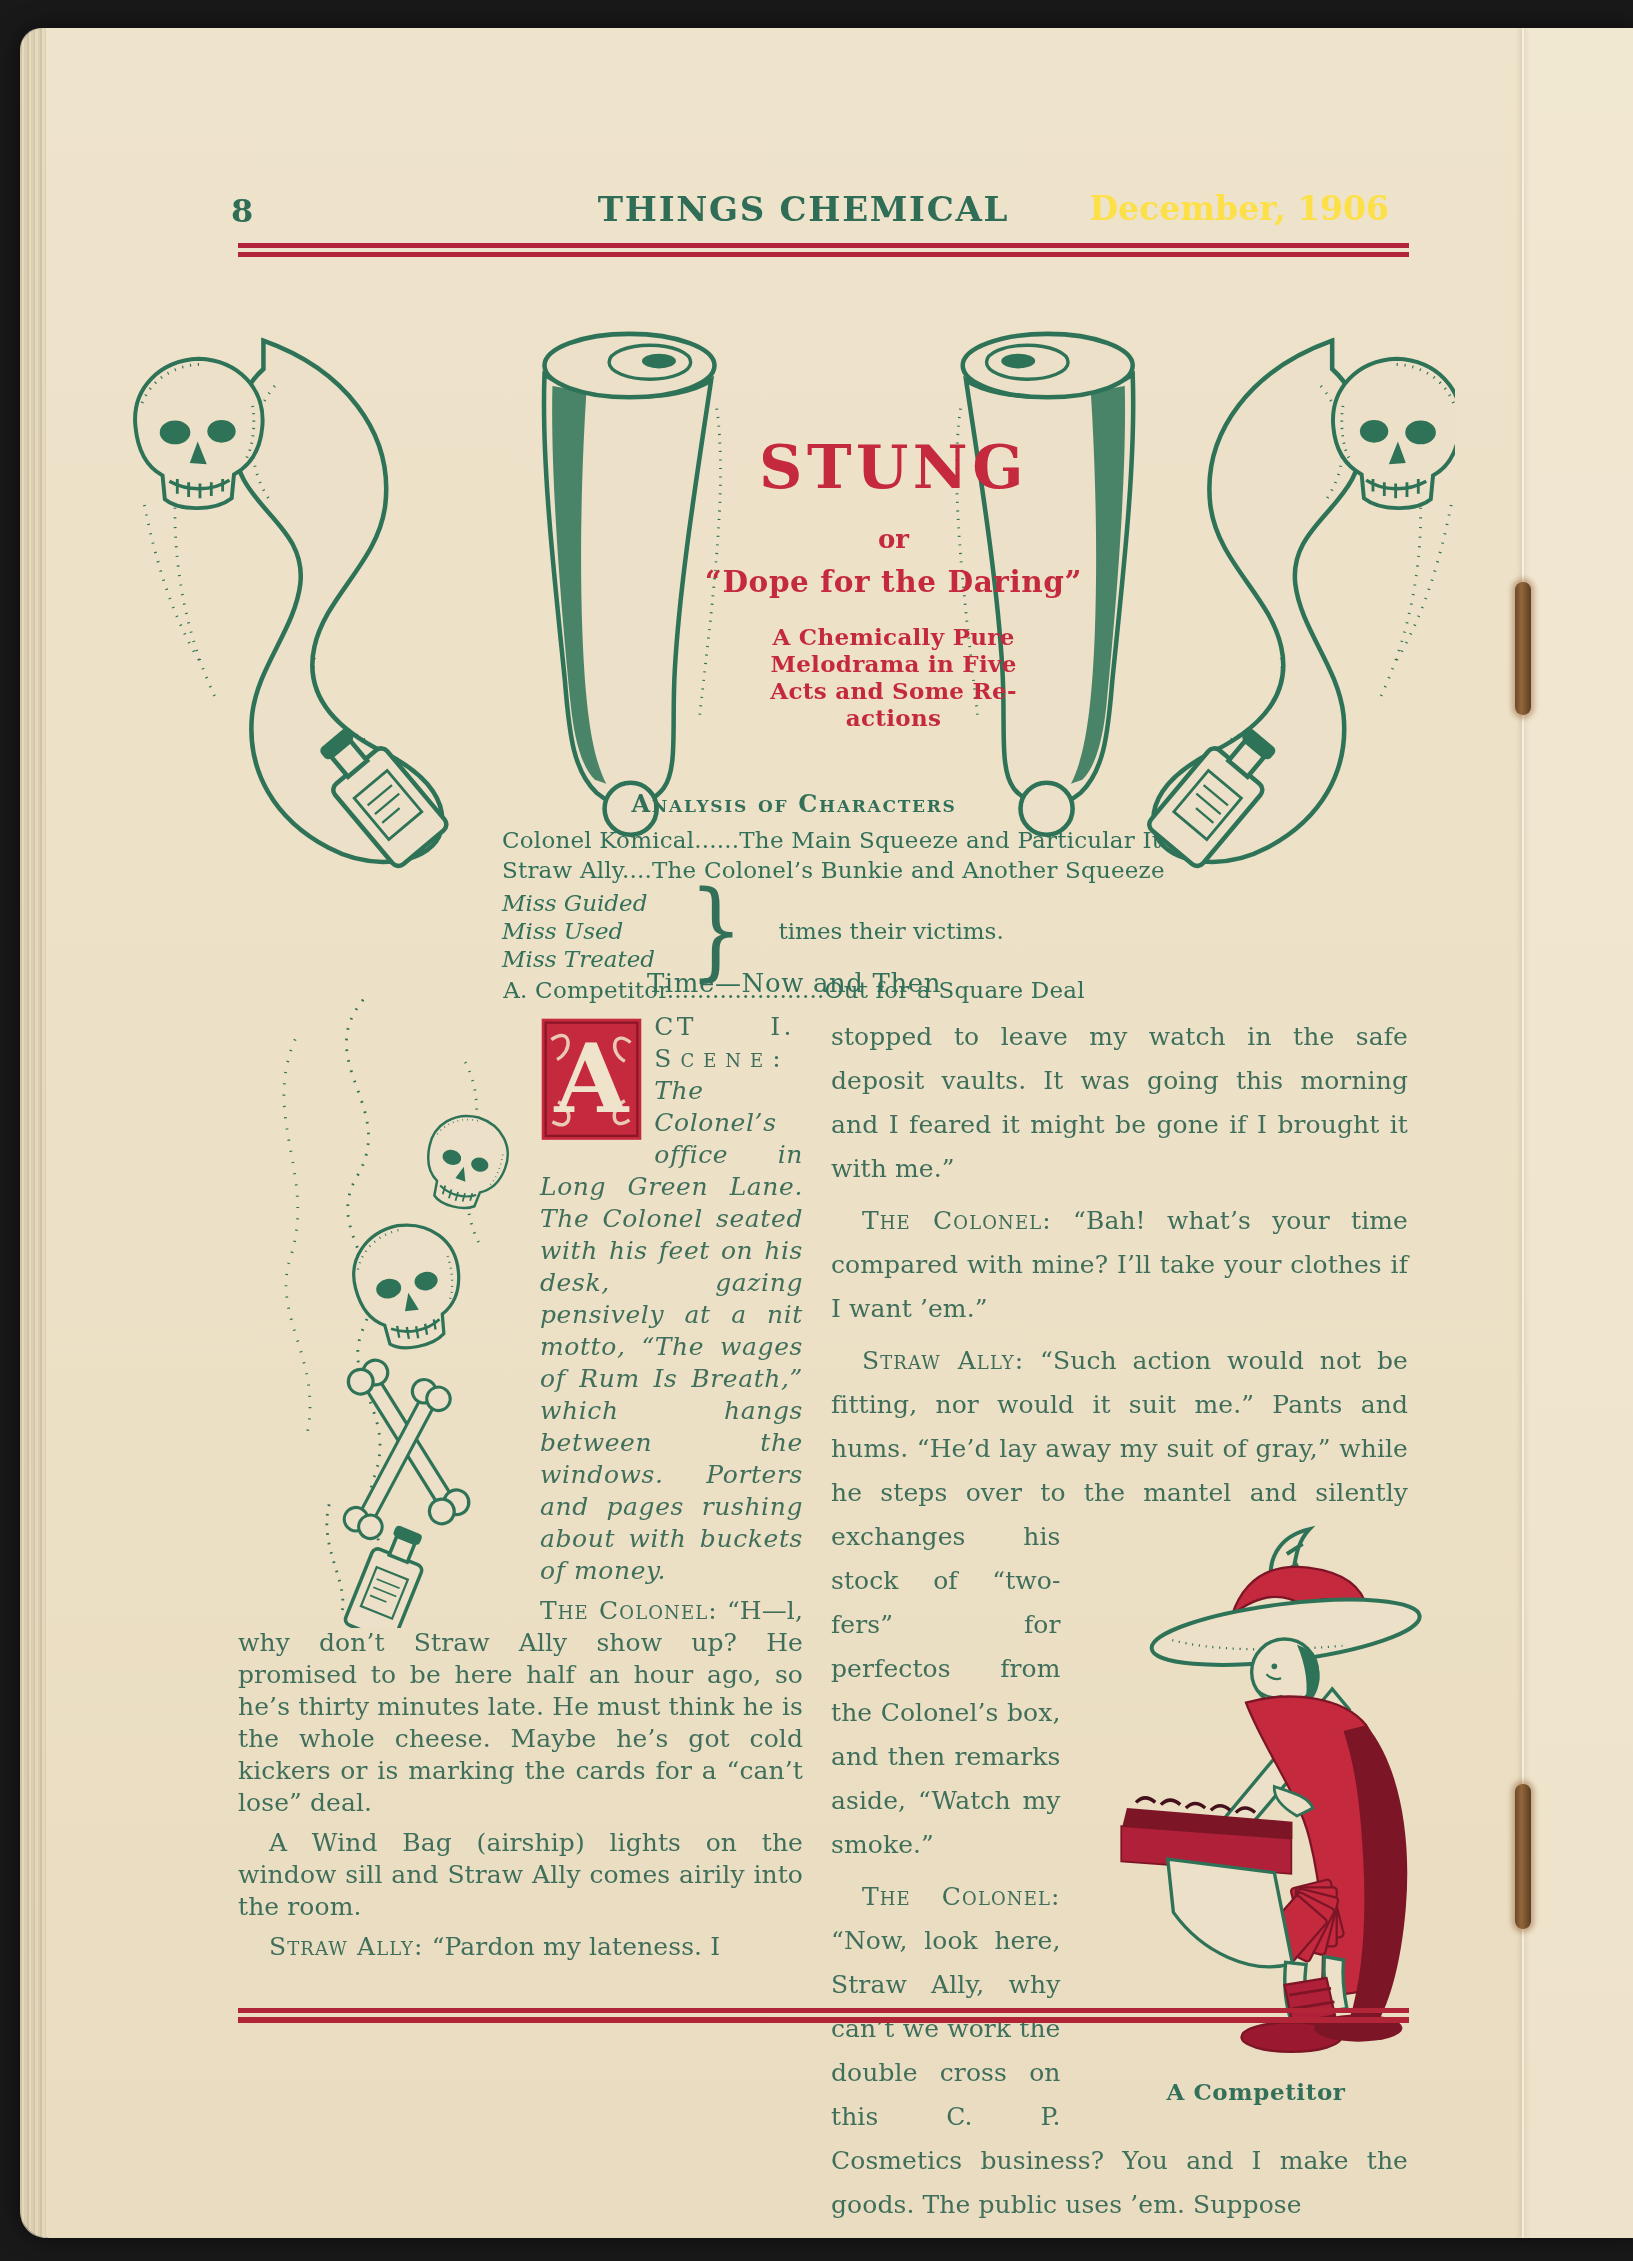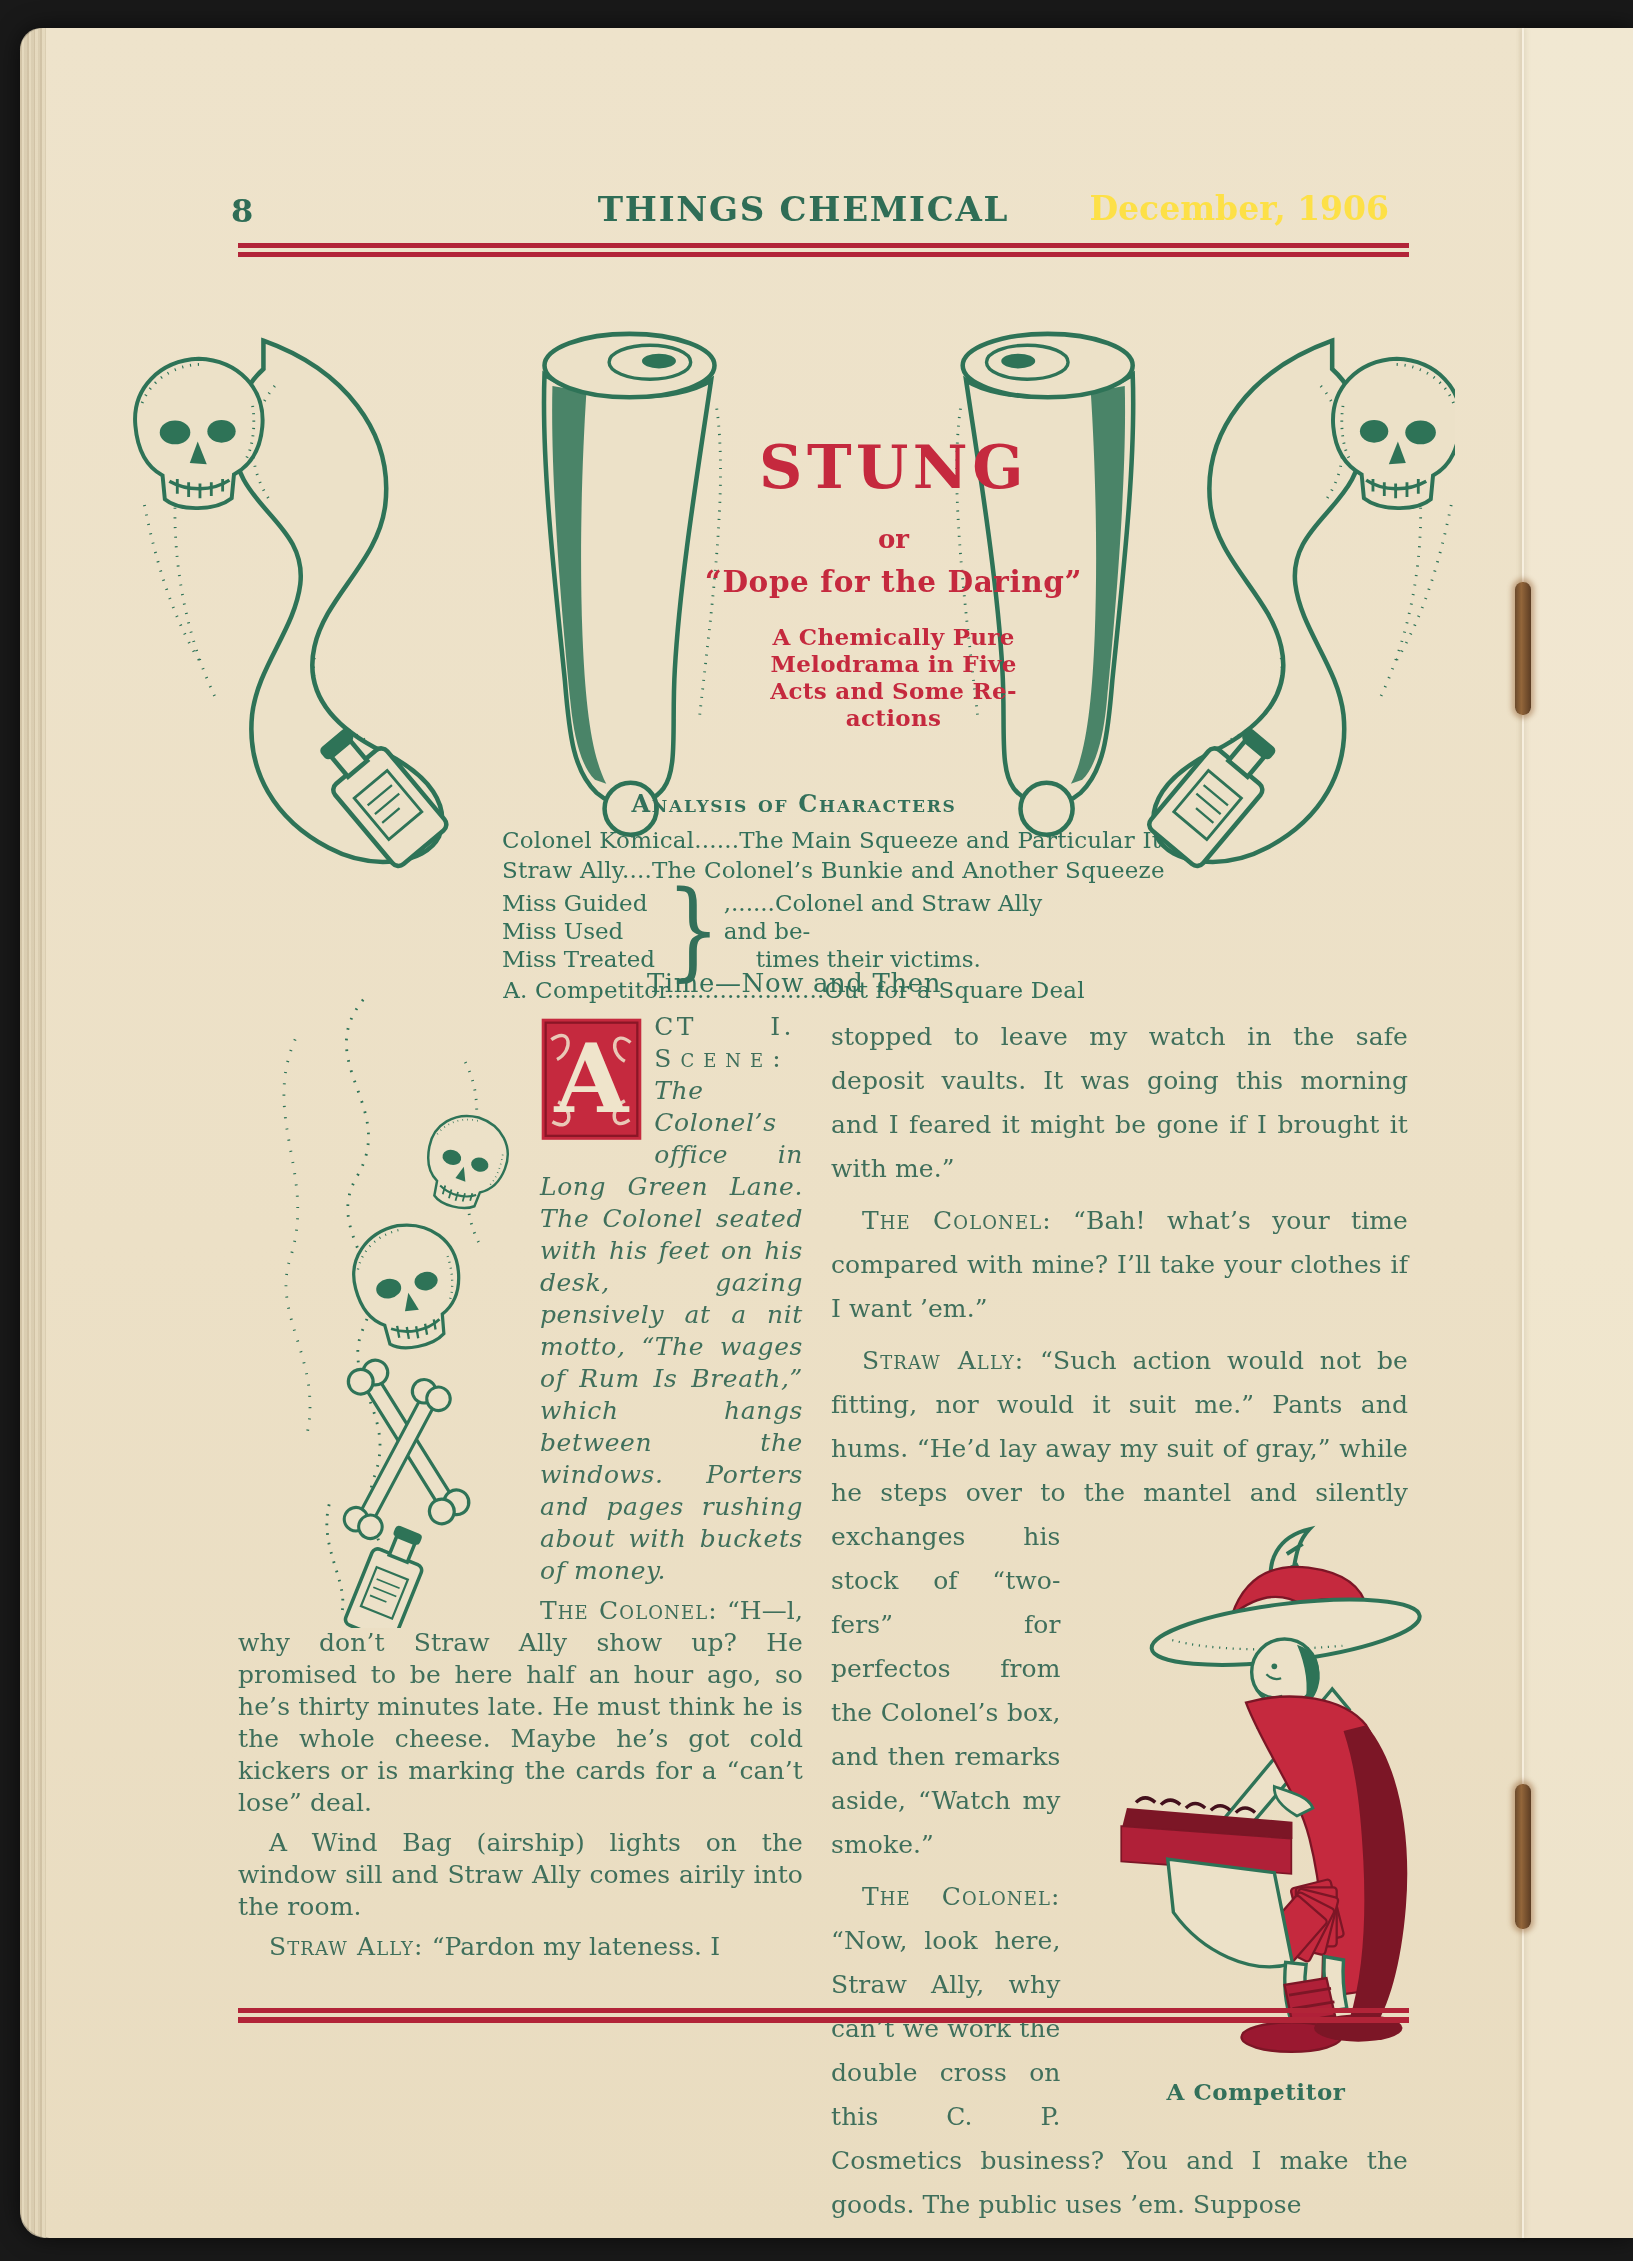--- a/index.html
+++ b/index.html
@@ -56,21 +56,21 @@
   .titleblock{position:absolute;left:678px;top:437px;width:431px;text-align:center;color:#c5293e;}
   .t-stung{font-size:60px;font-weight:bold;letter-spacing:4.5px;line-height:1;}
   .t-or{margin-top:27px;font-size:26px;font-weight:bold;}
   .t-quote{margin-top:10.2px;font-size:29.5px;font-weight:bold;letter-spacing:0.6px;}
   .t-desc{margin-top:24px;font-size:23px;font-weight:bold;line-height:27px;letter-spacing:0.3px;}
 
   .charblock{position:absolute;left:502px;top:789px;width:584px;color:#33705a;font-size:23px;}
   .charblock .head{ text-align:center;font-variant:small-caps;font-weight:bold;font-size:24px;letter-spacing:1.7px;margin-bottom:8px;}
   .charblock .ln{line-height:29.5px;letter-spacing:0.2px;white-space:nowrap;text-align:center;}
   .bracerow{display:flex;align-items:center;margin:3.4px 0 2.3px 0;}
-  .bracenames{width:187px;line-height:28px;}
+  .bracenames{width:187px;line-height:28px;font-style:italic;}
   .braceglyph{font-size:85px;line-height:85px;transform:scaleY(1.25);margin:0 3.4px 0 0;font-weight:400;}
   .bracedesc{line-height:28px;}
   .bracedesc .d0,.bracedesc .d2{padding-left:32px;}
   .timeline{position:absolute;left:567px;top:968px;width:454px;text-align:center;
     font-size:26px;color:#33705a;letter-spacing:0.6px;}
 
   .col{position:absolute;color:#3f6f5b;font-size:25px;line-height:32px;text-align:justify;letter-spacing:0.1px;}
   .col p{margin:0 0 8px 0;}
   .col .indent{text-indent:31px;}
   .leftcol{left:238px;top:1011px;width:565px;}
@@ -166,21 +166,20 @@
   <div class="ln">Colonel Komical......The Main Squeeze and Particular It</div>
   <div class="ln">Straw Ally....The Colonel’s Bunkie and Another Squeeze</div>
   <div class="bracerow">
     <div class="bracenames">
       <div>Miss Guided</div>
       <div>Miss Used</div>
       <div>Miss Treated</div>
     </div>
     <div class="braceglyph">}</div>
     <div class="bracedesc">
-      <div class="d1">,......Colonel and Straw Ally and be-</div>
       <div class="d2">times their victims.</div>
     </div>
   </div>
   <div class="ln">A. Competitor.....................Out for a Square Deal</div>
 </div>
 <div class="timeline">Time—Now and Then</div>
 
 <svg class="marginart" viewBox="0 0 578 1118" xmlns="http://www.w3.org/2000/svg">
   <path d="M240,10 C150,120 300,200 230,320 C170,420 290,480 240,590 C200,680 300,740 260,850 C230,930 300,990 280,1080" stroke="#2e7357" stroke-width="5" fill="none" stroke-dasharray="3 16"></path>
   <path d="M120,80 C60,220 160,320 110,470 C80,570 170,650 140,780" stroke="#2e7357" stroke-width="5" fill="none" stroke-dasharray="2 18"></path>

